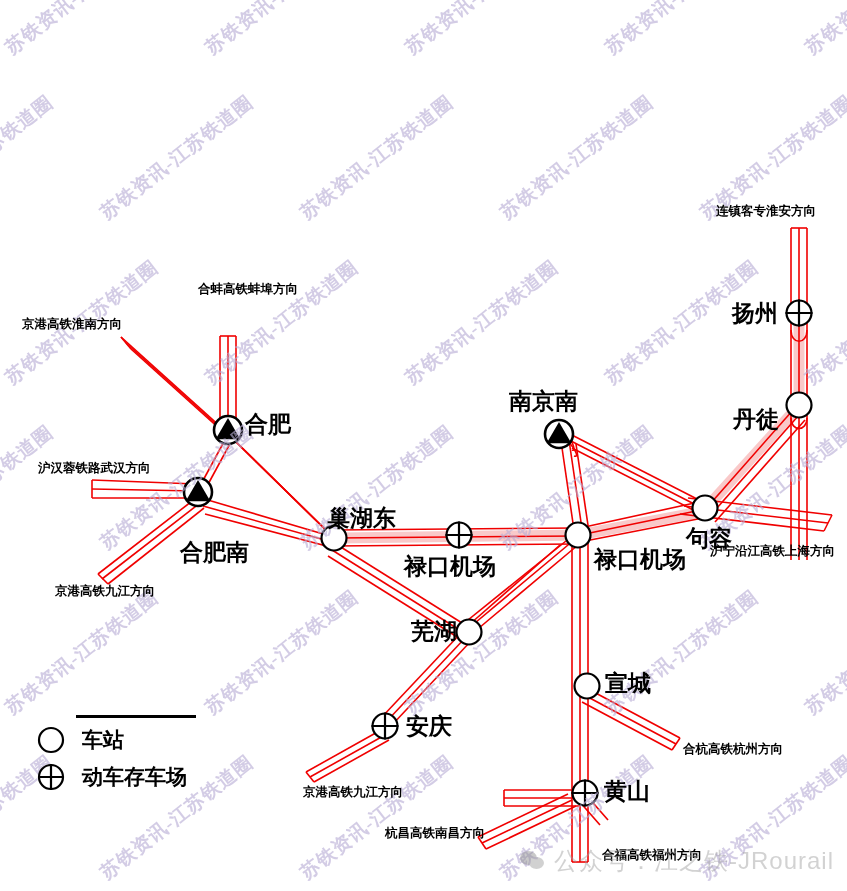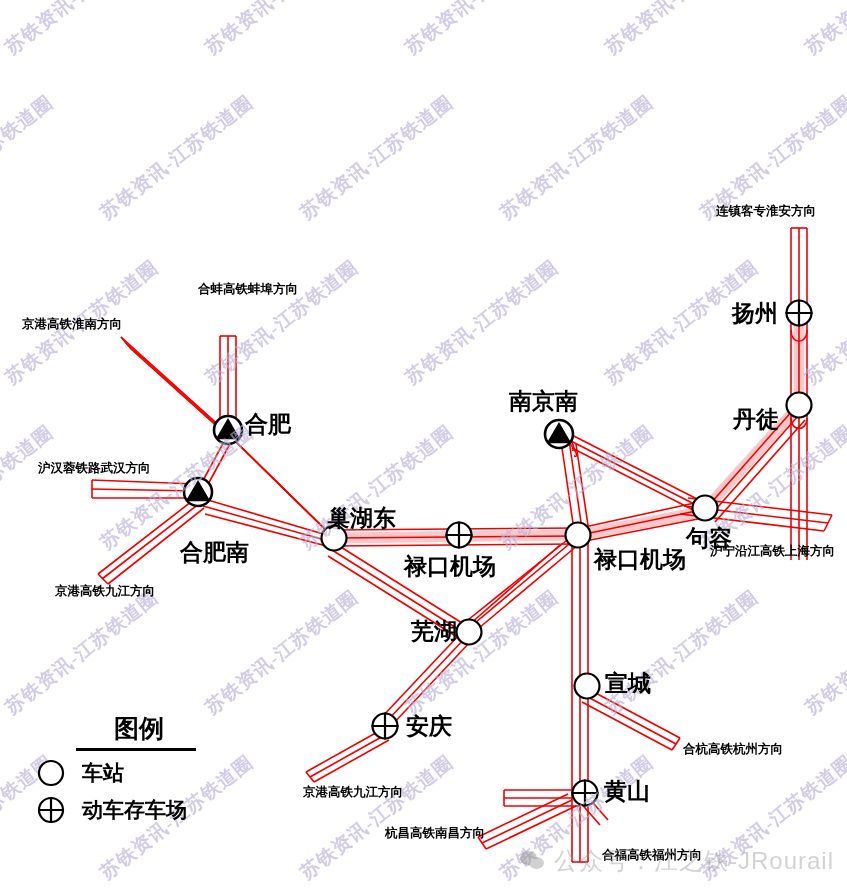--- a/index.html
+++ b/index.html
@@ -311,21 +311,20 @@
       <div class="dir-label" style="left: 55px; top: 585px;">京港高铁九江方向</div>
       <div class="dir-label" style="left: 710px; top: 545px;">沪宁沿江高铁上海方向</div>
       <div class="dir-label" style="left: 683px; top: 743px;">合杭高铁杭州方向</div>
       <div class="dir-label" style="left: 303px; top: 786px;">京港高铁九江方向</div>
       <div class="dir-label" style="left: 385px; top: 827px;">杭昌高铁南昌方向</div>
       <div class="dir-label" style="left: 602px; top: 849px;">合福高铁福州方向</div>
     </div>
 
 
   <div id="legend">
-    <div id="legend-title">图例</div>
     <div id="legend-rule"></div>
 
     <div class="leg-row">
       <div class="leg-sym">
         <svg width="30" height="30" viewBox="0 0 30 30">
           <circle cx="15" cy="15" r="12" fill="#fff" stroke="#000" stroke-width="2.2"></circle>
         </svg>
       </div>
       <div class="leg-txt">车站</div>
     </div>

